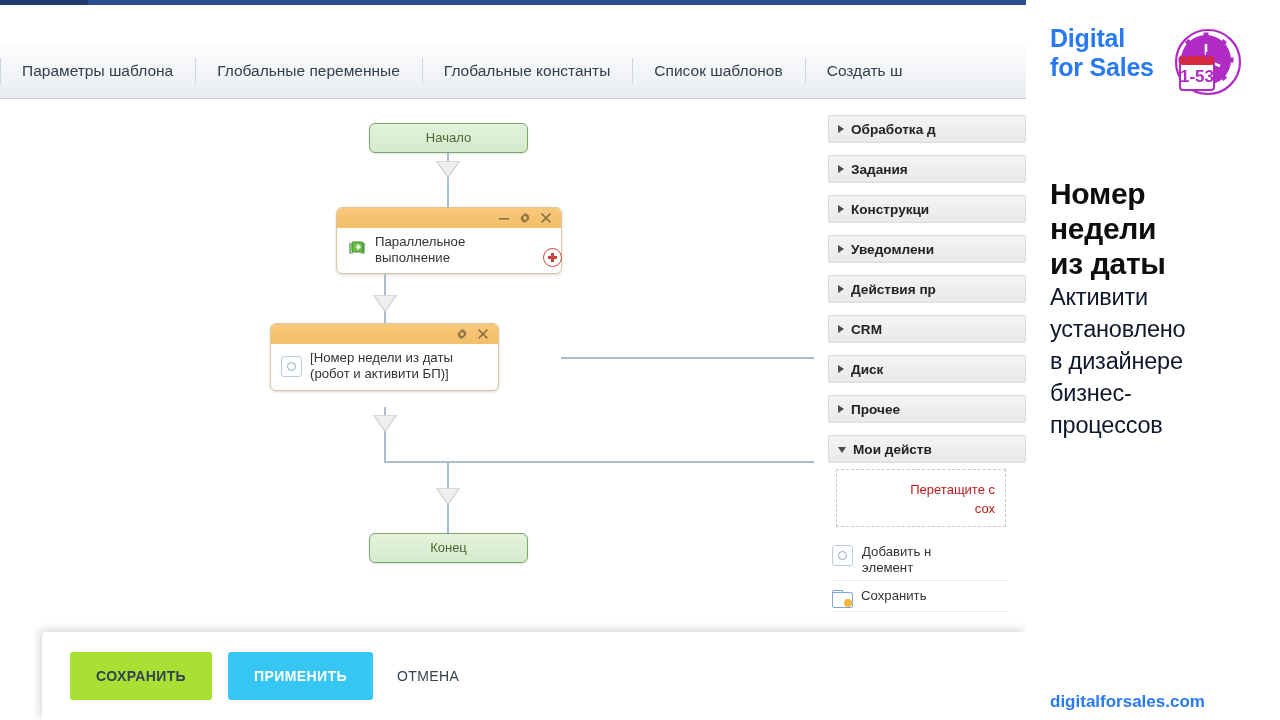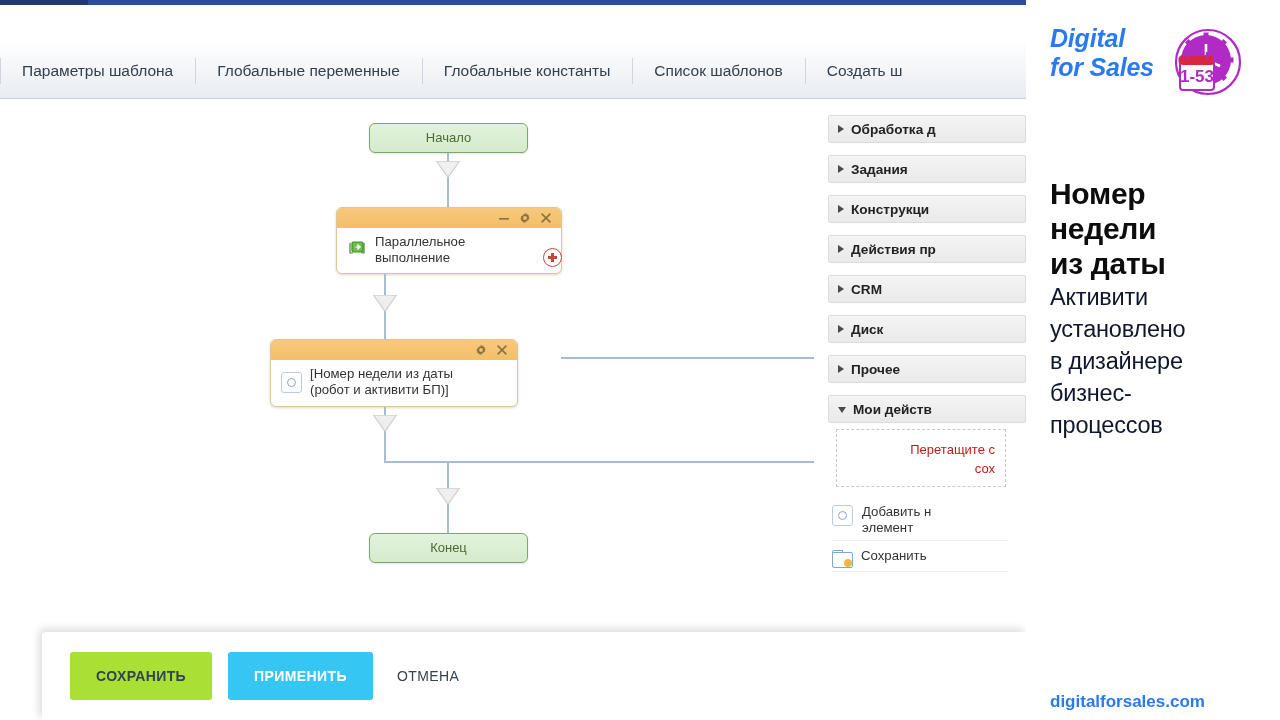--- a/index.html
+++ b/index.html
@@ -377,21 +377,20 @@
     display: flex;
     align-items: flex-start;
     gap: 6px;
   }
   .brand-text {
     font-size: 25px;
     font-weight: bold;
     color: #2979f0;
     line-height: 29px;
     letter-spacing: -.2px;
-    font-style: italic;
   }
   .brand-logo { width: 72px; height: 72px; flex: 0 0 auto; margin-top: 2px; margin-left: 12px; }
 
   .ov-title {
     margin-top: 78px;
     font-size: 30px;
     font-weight: bold;
     color: #0d0d0d;
     line-height: 35px;
     letter-spacing: -.3px;
@@ -475,21 +474,21 @@
         <div class="plus-btn"></div>
       </div>
 
       <div class="edge v" style="left:384px; top:175px; height:68px;"></div>
       <div class="arrow" style="left:373px; top:196px;"></div>
 
       <div class="edge h" style="left:561px; top:258px; width:285px;"></div>
       <div class="edge v" style="left:844px; top:258px; height:105px;"></div>
       <div class="arrow" style="left:833px; top:299px;"></div>
 
-      <div class="node-box" style="left:270px; top:240px; width:248px; height:68px;">
+      <div class="node-box" style="left:270px; top:224px; width:229px; height:68px;">
         <div class="node-head">
           <span class="hbtn">
             <svg viewBox="0 0 12 12" width="12" height="12">
               <path d="M6 0.6l.7 1.4 1.5-.4.3 1.5 1.5.3-.4 1.5 1.4.7-1.4.7.4 1.5-1.5.3-.3 1.5-1.5-.4L6 11.4l-.7-1.4-1.5.4-.3-1.5-1.5-.3.4-1.5L.9 6.4l1.5-.7-.4-1.5 1.5-.3.3-1.5 1.5.4z" fill="#6b5a33"></path>
               <circle cx="6" cy="6" r="1.9" fill="#f3bf68"></circle>
             </svg>
           </span>
           <span class="hbtn">
             <svg viewBox="0 0 12 12" width="12" height="12">
               <path d="M1.6 1.6 L10.4 10.4 M10.4 1.6 L1.6 10.4" stroke="#6b5a33" stroke-width="1.5" fill="none"></path>
@@ -523,20 +522,24 @@
         <span class="tri"></span>
         <span>Обработка д</span>
       </div>
       <div class="acc">
         <span class="tri"></span>
         <span>Задания</span>
       </div>
       <div class="acc">
         <span class="tri"></span>
         <span>Конструкци</span>
+      </div>
+      <div class="acc">
+        <span class="tri"></span>
+        <span>Уведомлени</span>
       </div>
       <div class="acc">
         <span class="tri"></span>
         <span>Действия пр</span>
       </div>
       <div class="acc">
         <span class="tri"></span>
         <span>CRM</span>
       </div>
       <div class="acc">

